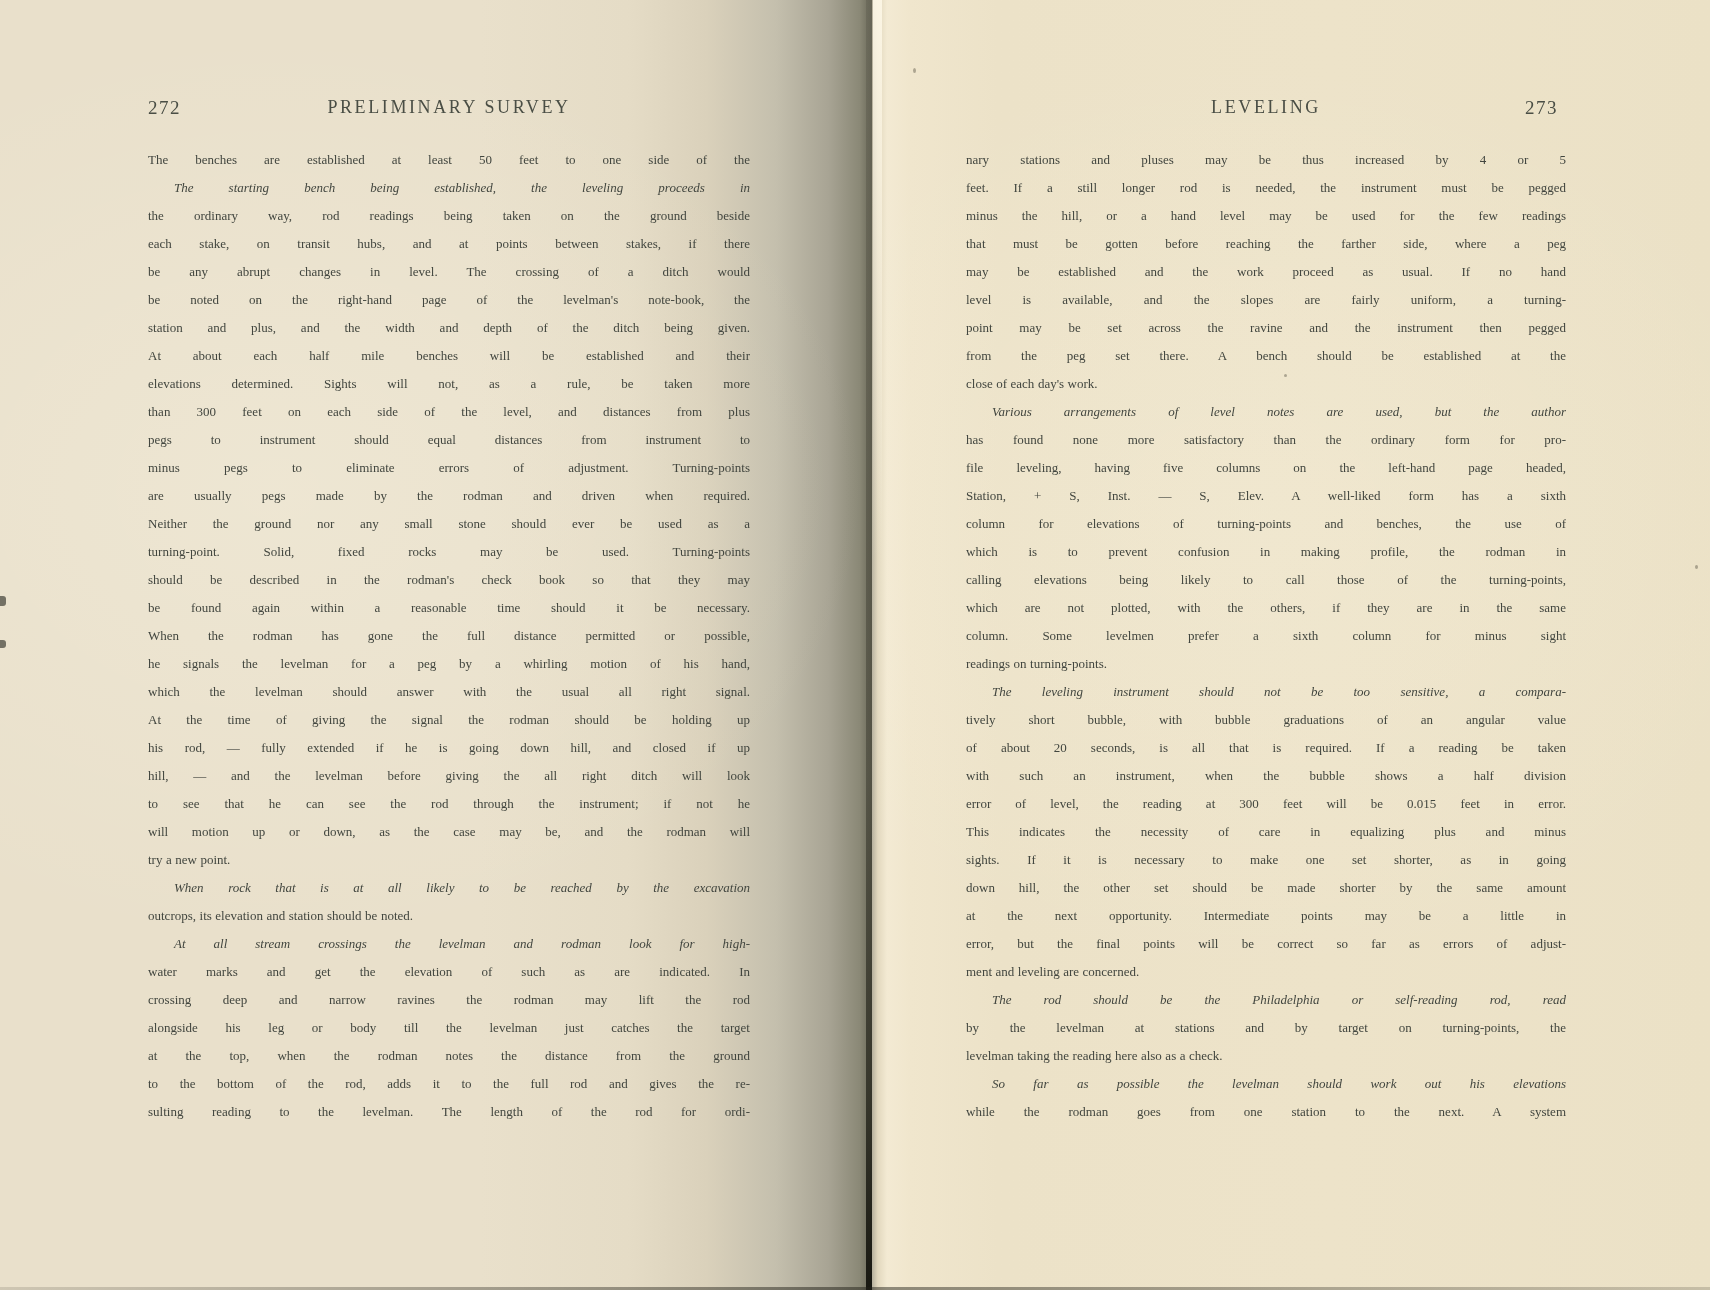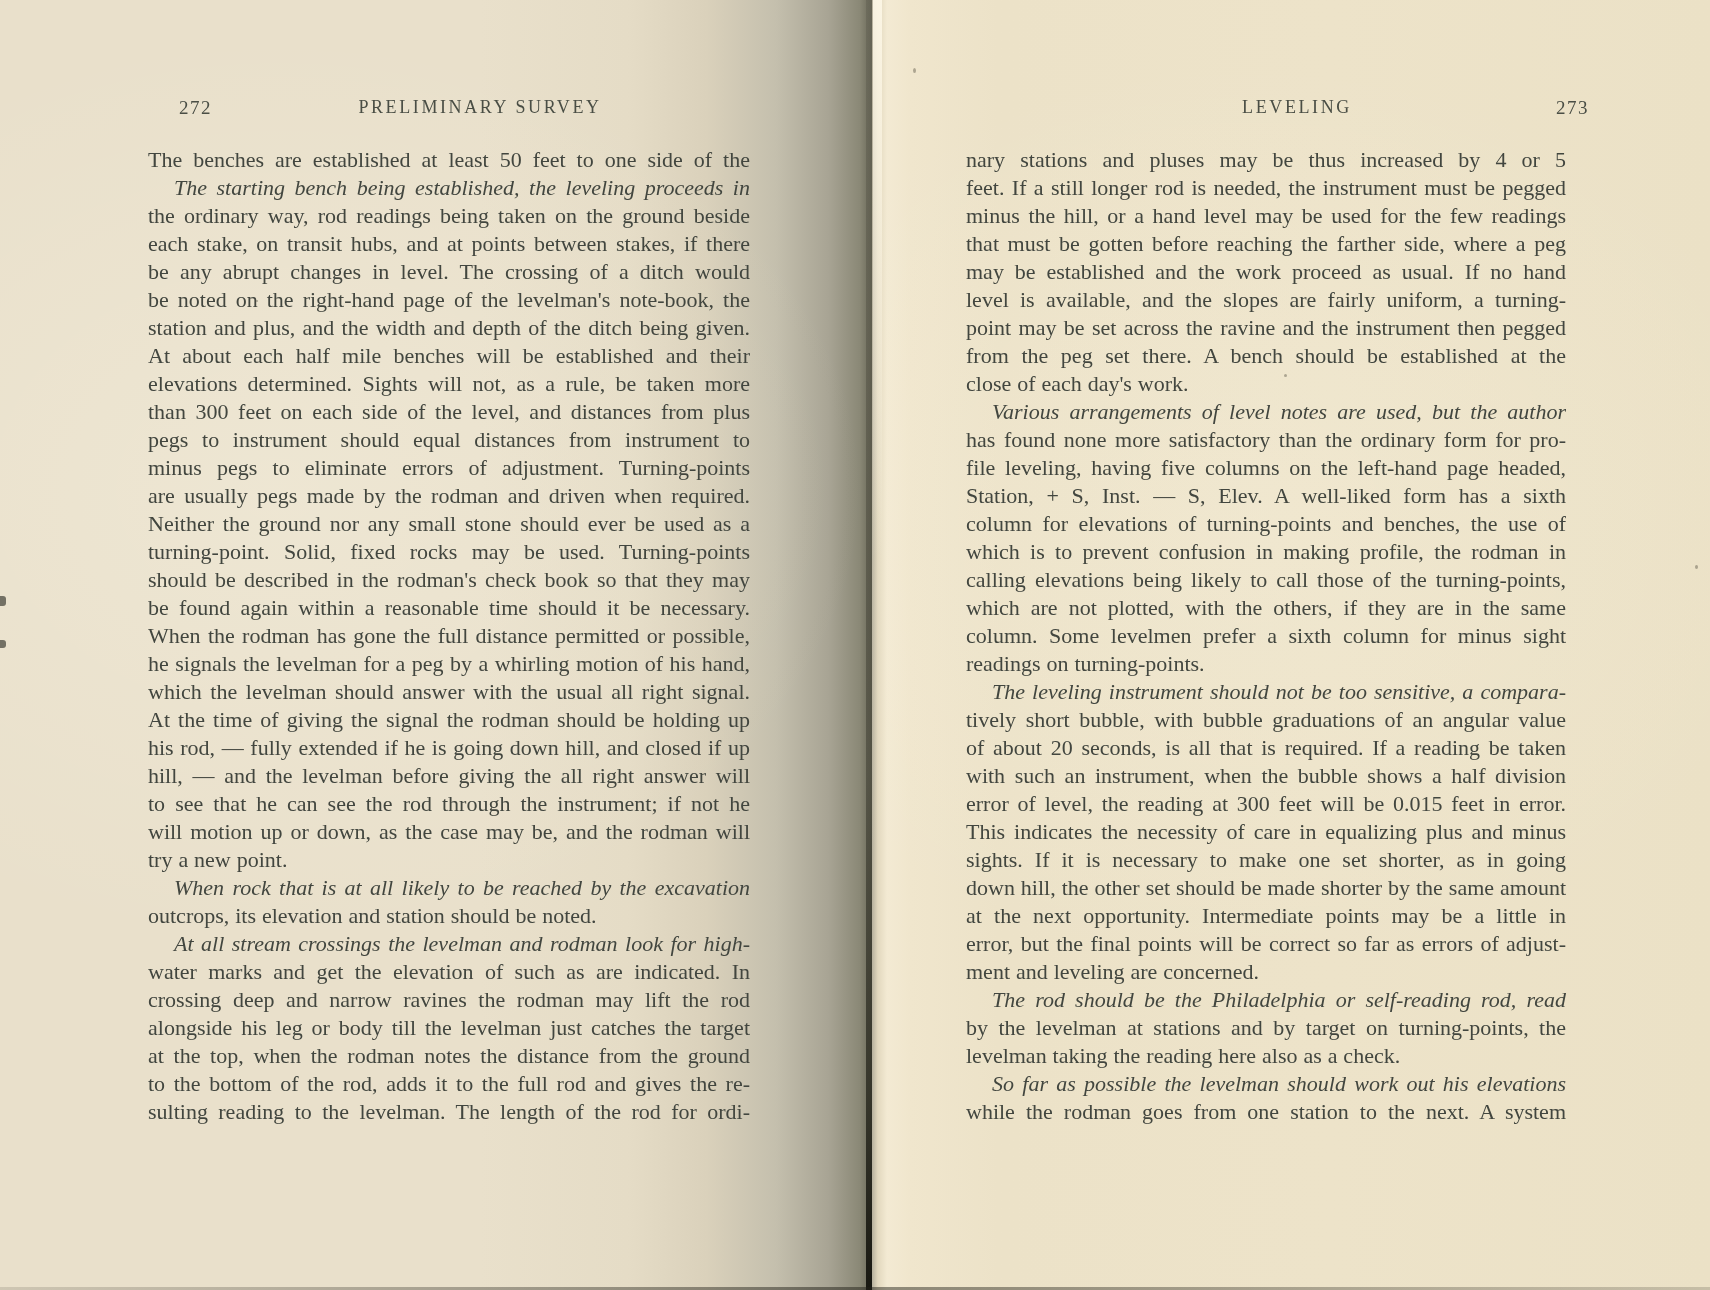--- a/index.html
+++ b/index.html
@@ -33,28 +33,28 @@
       rgba(44,44,34,.85) 85%, rgba(20,20,14,.95) 100%);
   }
   .edge-light {
     position:absolute; top:0; left:873px; width:9px; height:560px;
     background:linear-gradient(180deg, rgba(252,246,229,.95), rgba(252,246,229,0));
   }
   .bottom-edge {
     position:absolute; left:0; bottom:0; width:100%; height:3px;
     background:linear-gradient(90deg, rgba(52,50,40,.15), rgba(33,32,24,.5) 48%, rgba(52,50,40,.2));
   }
-  .header { position:absolute; top:97px; height:24px; color:var(--ink-head);margin-left:31px; }
+  .header { position:absolute; top:97px; height:24px; color:var(--ink-head); }
   .header-left  { left:148px; width:602px; }
   .header-right { left:966px; width:600px; }
   .runhead { display:block; text-align:center; font-size:18px; letter-spacing:2.6px; }
   .pagenum { position:absolute; top:0; font-size:19px; letter-spacing:1.5px; }
   .header-left  .pagenum { left:0; }
   .header-right .pagenum { right:8px; }
-  .body { position:absolute; top:146px; color:var(--ink); font-size:22px; }
+  .body { position:absolute; top:146px; color:var(--ink); font-size:13px; }
   .body-left  { left:148px; width:602px; }
   .body-right { left:966px; width:600px; }
   .line {
     height:28px; line-height:28px; overflow:hidden;
     text-align:justify; text-align-last:justify; word-spacing:.02em;
   }
   .line.lastline { text-align-last:left; }
   .line.indent   { text-indent:26px;font-style:italic; }
   .speck { position:absolute; background:rgba(92,87,70,.45); border-radius:50%; }
   .edge-mark { position:absolute; left:0; width:6px; background:#55544a; border-radius:0 3px 3px 0; opacity:.8; }
@@ -96,21 +96,21 @@
       <div class="line">are usually pegs made by the rodman and driven when required.</div>
       <div class="line">Neither the ground nor any small stone should ever be used as a</div>
       <div class="line">turning-point.  Solid, fixed rocks may be used.  Turning-points</div>
       <div class="line">should be described in the rodman's check book so that they may</div>
       <div class="line">be found again within a reasonable time should it be necessary.</div>
       <div class="line">When the rodman has gone the full distance permitted or possible,</div>
       <div class="line">he signals the levelman for a peg by a whirling motion of his hand,</div>
       <div class="line">which the levelman should answer with the usual all right signal.</div>
       <div class="line">At the time of giving the signal the rodman should be holding up</div>
       <div class="line">his rod, — fully extended if he is going down hill, and closed if up</div>
-      <div class="line">hill, — and the levelman before giving the all right answer will look</div>
+      <div class="line">hill, — and the levelman before giving the all right ditch will look</div>
       <div class="line">to see that he can see the rod through the instrument; if not he</div>
       <div class="line">will motion up or down, as the case may be, and the rodman will</div>
       <div class="line lastline">try a new point.</div>
       <div class="line indent">When rock that is at all likely to be reached by the excavation</div>
       <div class="line lastline">outcrops, its elevation and station should be noted.</div>
       <div class="line indent">At all stream crossings the levelman and rodman look for high-</div>
       <div class="line">water marks and get the elevation of such as are indicated.  In</div>
       <div class="line">crossing deep and narrow ravines the rodman may lift the rod</div>
       <div class="line">alongside his leg or body till the levelman just catches the target</div>
       <div class="line">at the top, when the rodman notes the distance from the ground</div>

